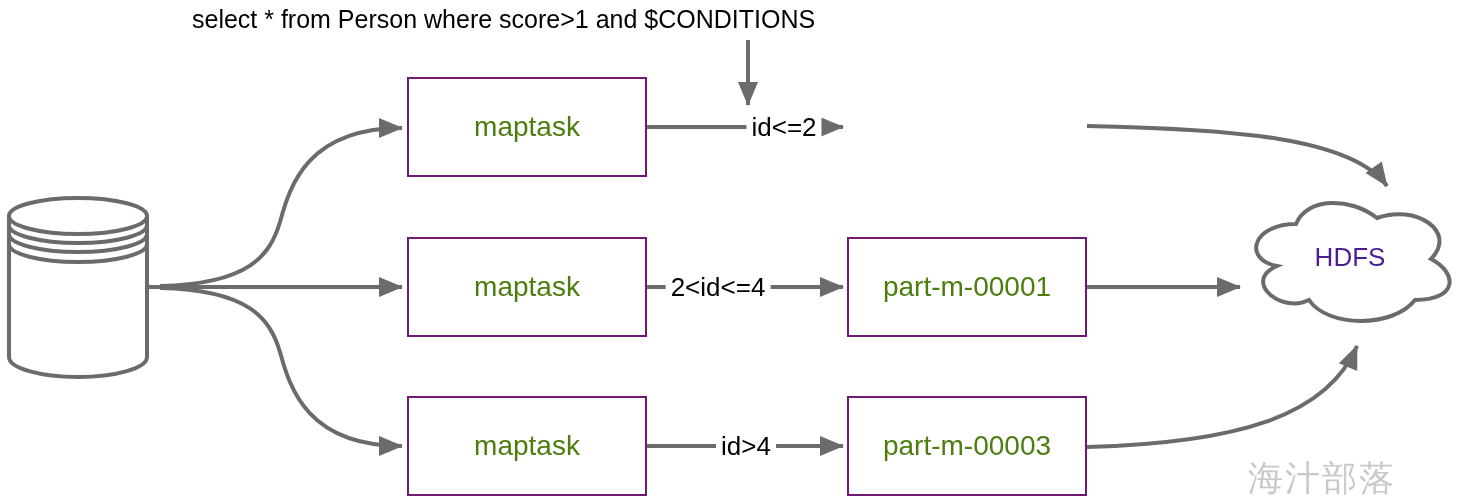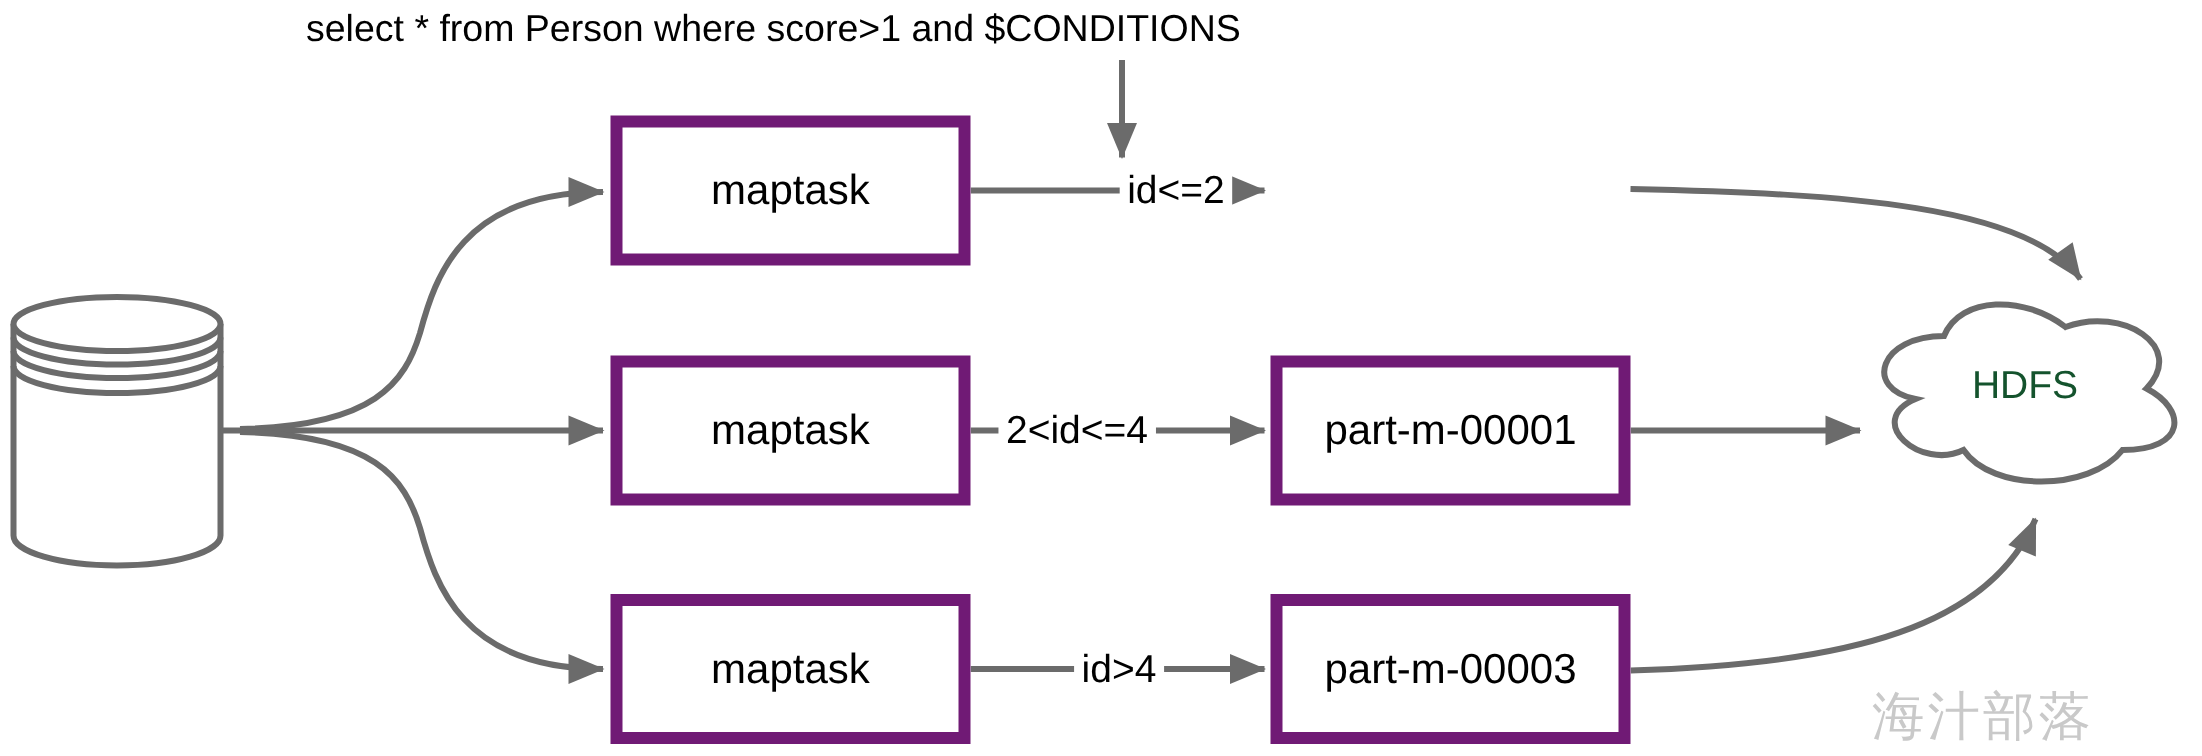--- a/index.html
+++ b/index.html
@@ -11,36 +11,36 @@
     font-family: "Liberation Sans", "DejaVu Sans", sans-serif;
     overflow: hidden;
   }
   svg.edges {
     position: absolute;
     left: 0; top: 0;
     width: 1468px; height: 504px;
   }
   .sql-label {
     position: absolute;
-    left: 204px; top: 5px;
+    left: 192px; top: 5px;
     font-size: 25px;
     color: #000000;
     white-space: nowrap;
   }
   .node {
     position: absolute;
     box-sizing: border-box;
     width: 240px; height: 100px;
-    border: 8px solid #701a75;
+    border: 2px solid #701a75;
     background: #ffffff;
     display: flex;
     align-items: center;
     justify-content: center;
     font-size: 28px;
-    color: #000000;
+    color: #4d7c0f;
     white-space: nowrap;
   }
   .map-col { left: 407px; }
   .out-col { left: 847px; }
   .row1 { top: 77px; }
   .row2 { top: 237px; }
   .row3 { top: 396px; }
   .split-label {
     position: absolute;
     transform: translate(-50%, -50%);
@@ -48,21 +48,21 @@
     padding: 0 5px;
     font-size: 26px;
     color: #000000;
     white-space: nowrap;
   }
   .hdfs-label {
     position: absolute;
     left: 1350px; top: 257px;
     transform: translate(-50%, -50%);
     font-size: 26px;
-    color: #14532d;
+    color: #4c1d95;
   }
   .watermark {
     position: absolute;
     left: 1322px; top: 478px;
     transform: translate(-50%, -50%);
     font-size: 35px;
     color: #c9c9c9;
     letter-spacing: 2px;
     white-space: nowrap;
   }

